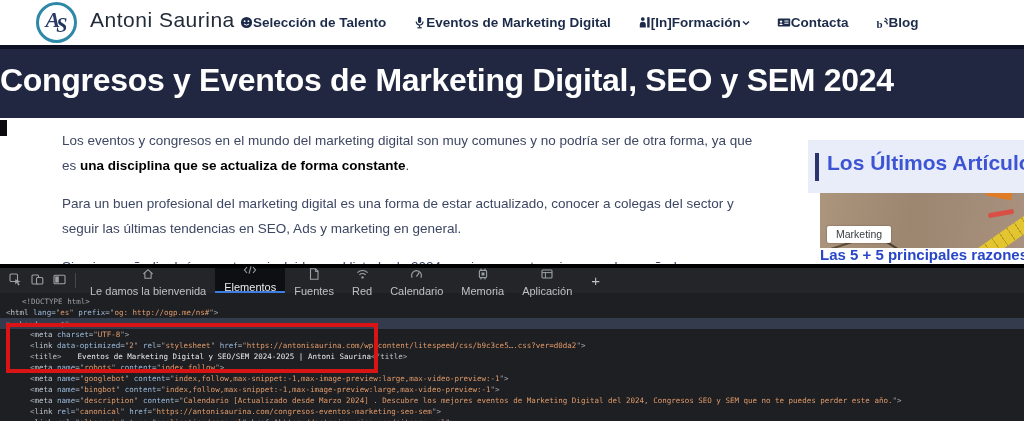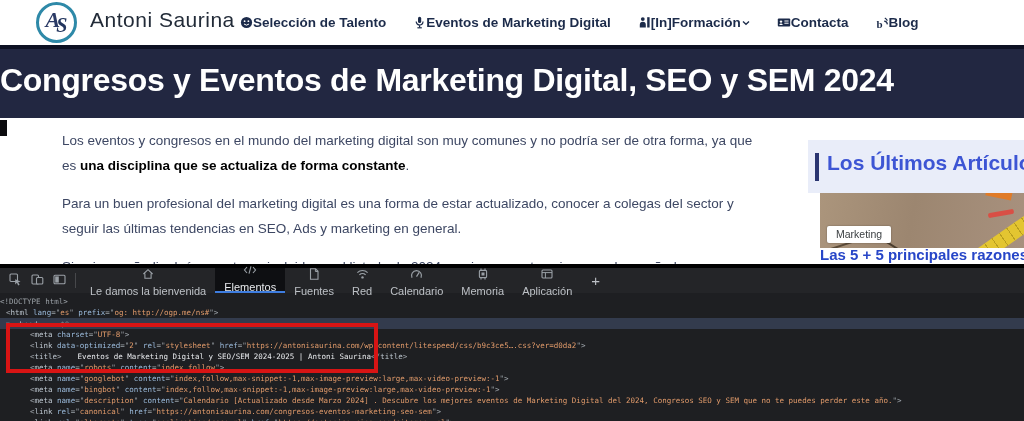--- a/index.html
+++ b/index.html
@@ -260,21 +260,21 @@
                 <line x1="1" y1="4.6" x2="11" y2="4.6" stroke="#9aa0a6"></line>
                 <line x1="4.4" y1="4.6" x2="4.4" y2="10" stroke="#9aa0a6"></line>
               </svg>
             </span>
             <span>Aplicación</span>
           </div>
         </div>
       <div class="dt-plus">+</div>
     </div>
     <div class="dt-code">
-        <div class="cl" style="padding-left: 0;"><span class="tk-p">&lt;!DOCTYPE html&gt;</span></div>
+        <div class="cl" style="padding-left: 22px;"><span class="tk-p">&lt;!DOCTYPE html&gt;</span></div>
         <div class="cl" style="padding-left: 6px;"><span class="tk-p">&lt;</span><span class="tk-t">html</span><span class="tk-a"> lang</span><span class="tk-p">="</span><span class="tk-v">es</span><span class="tk-p">"</span><span class="tk-a"> prefix</span><span class="tk-p">="</span><span class="tk-v">og: http://ogp.me/ns#</span><span class="tk-p">"&gt;</span></div>
         <div class="cl sel" style="padding-left: 6px;"><span class="arr">▼</span><span class="tk-p">&lt;</span><span class="tk-t">head</span><span class="tk-p">&gt;</span><span class="tk-c"> == $0</span></div>
         <div class="cl" style="padding-left: 30px;"><span class="tk-p">&lt;</span><span class="tk-t">meta</span><span class="tk-a"> charset</span><span class="tk-p">="</span><span class="tk-v">UTF-8</span><span class="tk-p">"&gt;</span></div>
         <div class="cl" style="padding-left: 30px;"><span class="tk-p">&lt;</span><span class="tk-t">link</span><span class="tk-a"> data-optimized</span><span class="tk-p">="</span><span class="tk-v">2</span><span class="tk-p">"</span><span class="tk-a"> rel</span><span class="tk-p">="</span><span class="tk-v">stylesheet</span><span class="tk-p">"</span><span class="tk-a"> href</span><span class="tk-p">="</span><span class="tk-v">https://antonisaurina.com/wp-content/litespeed/css/b9c3ce5….css?ver=d0da2</span><span class="tk-p">"&gt;</span></div>
         <div class="cl" style="padding-left: 30px;"><span class="tk-p">&lt;</span><span class="tk-t">title</span><span class="tk-p">&gt;</span><span class="tk-x">Eventos de Marketing Digital y SEO/SEM 2024-2025 | Antoni Saurina</span><span class="tk-p">&lt;/</span><span class="tk-t">title</span><span class="tk-p">&gt;</span></div>
         <div class="cl" style="padding-left: 30px;"><span class="tk-p">&lt;</span><span class="tk-t">meta</span><span class="tk-a"> name</span><span class="tk-p">="</span><span class="tk-v">robots</span><span class="tk-p">"</span><span class="tk-a"> content</span><span class="tk-p">="</span><span class="tk-v">index,follow</span><span class="tk-p">"&gt;</span></div>
         <div class="cl" style="padding-left: 30px;"><span class="tk-p">&lt;</span><span class="tk-t">meta</span><span class="tk-a"> name</span><span class="tk-p">="</span><span class="tk-v">googlebot</span><span class="tk-p">"</span><span class="tk-a"> content</span><span class="tk-p">="</span><span class="tk-v">index,follow,max-snippet:-1,max-image-preview:large,max-video-preview:-1</span><span class="tk-p">"&gt;</span></div>
         <div class="cl" style="padding-left: 30px;"><span class="tk-p">&lt;</span><span class="tk-t">meta</span><span class="tk-a"> name</span><span class="tk-p">="</span><span class="tk-v">bingbot</span><span class="tk-p">"</span><span class="tk-a"> content</span><span class="tk-p">="</span><span class="tk-v">index,follow,max-snippet:-1,max-image-preview:large,max-video-preview:-1</span><span class="tk-p">"&gt;</span></div>
         <div class="cl" style="padding-left: 30px;"><span class="tk-p">&lt;</span><span class="tk-t">meta</span><span class="tk-a"> name</span><span class="tk-p">="</span><span class="tk-v">description</span><span class="tk-p">"</span><span class="tk-a"> content</span><span class="tk-p">="</span><span class="tk-v">Calendario [Actualizado desde Marzo 2024] . Descubre los mejores eventos de Marketing Digital del 2024, Congresos SEO y SEM que no te puedes perder este año.</span><span class="tk-p">"&gt;</span></div>
         <div class="cl" style="padding-left: 30px;"><span class="tk-p">&lt;</span><span class="tk-t">link</span><span class="tk-a"> rel</span><span class="tk-p">="</span><span class="tk-v">canonical</span><span class="tk-p">"</span><span class="tk-a"> href</span><span class="tk-p">="</span><span class="tk-v">https://antonisaurina.com/congresos-eventos-marketing-seo-sem</span><span class="tk-p">"&gt;</span></div>

